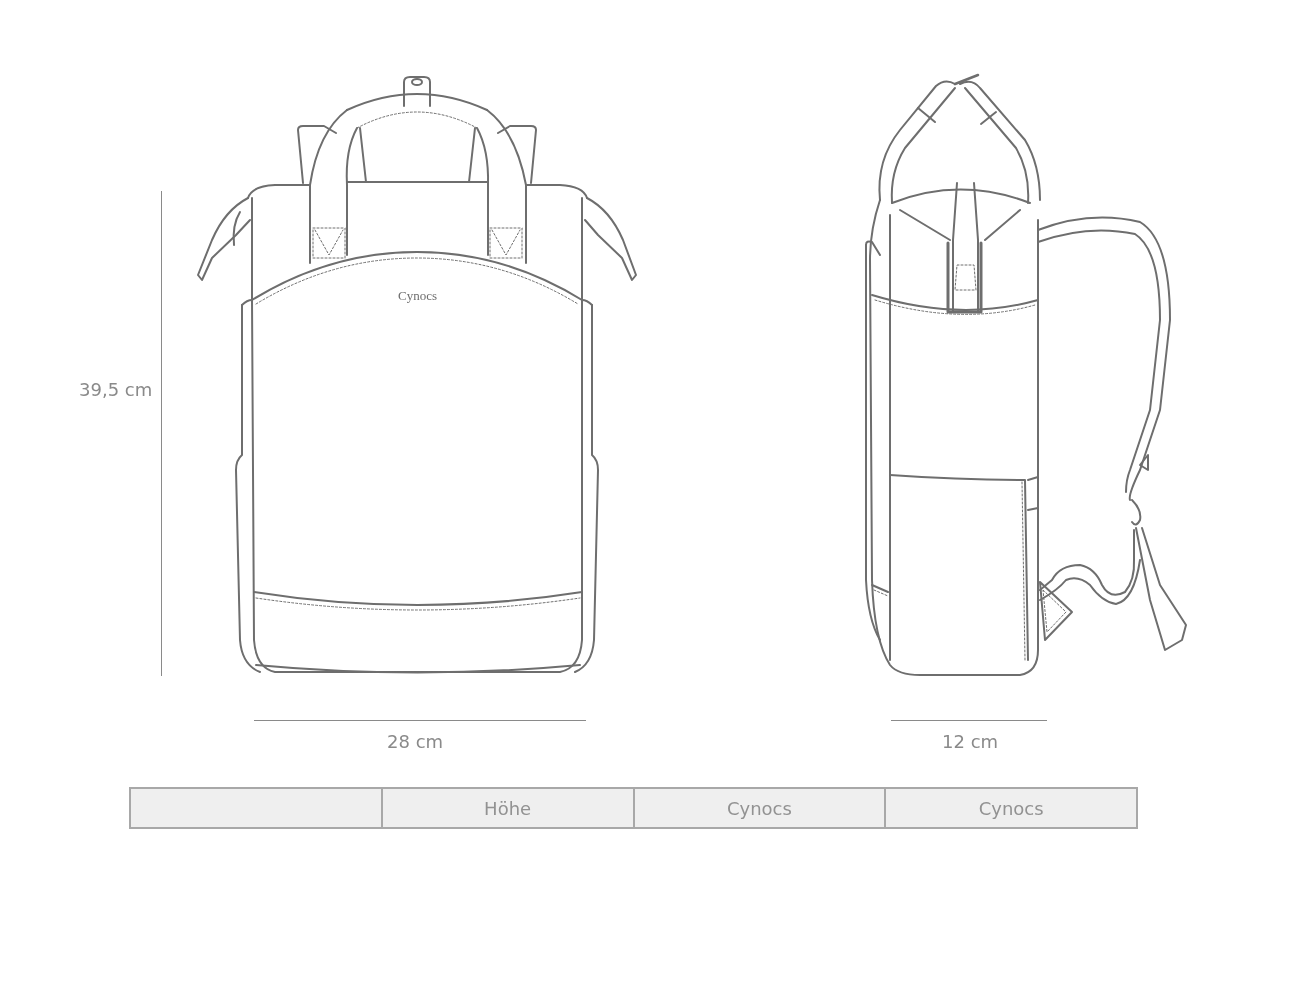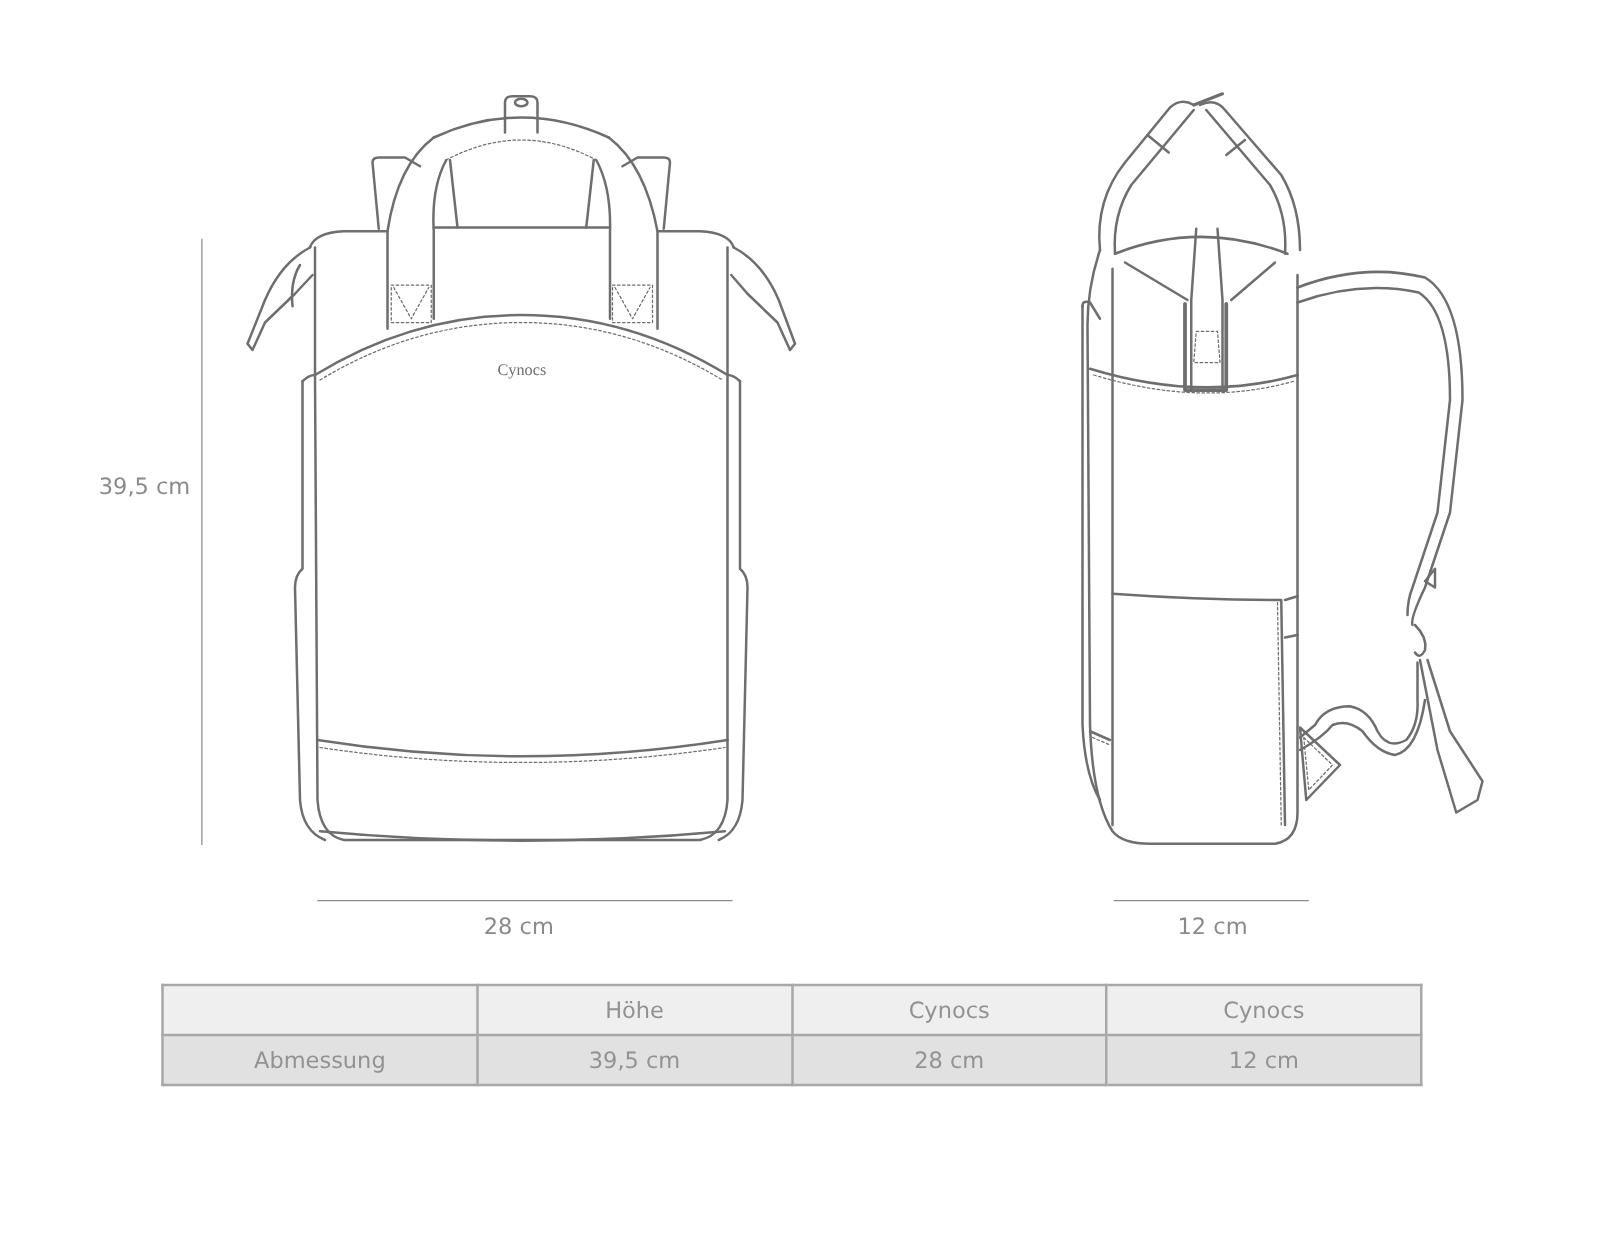--- a/index.html
+++ b/index.html
@@ -133,20 +133,14 @@
 <div class="dim-label" style="left:942px; top:731px;">12 cm</div>
 
 <table class="spec-table">
   <tbody>
       <tr class="head">
     <td></td>
     <td>Höhe</td>
     <td>Cynocs</td>
     <td>Cynocs</td>
   </tr>
-  <tr class="body">
-    <td>Abmessung</td>
-    <td>39,5 cm</td>
-    <td>28 cm</td>
-    <td>12 cm</td>
-  </tr>
 </tbody>
   </table>
 
 </body></html>

